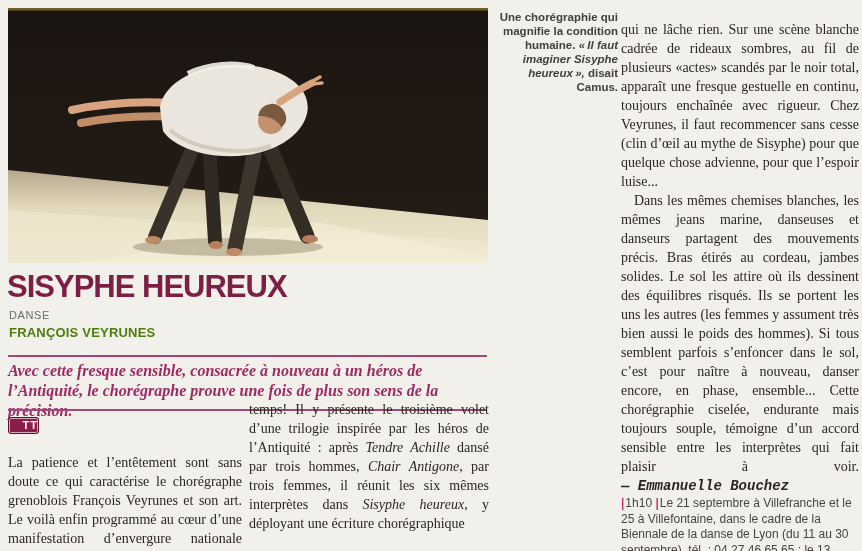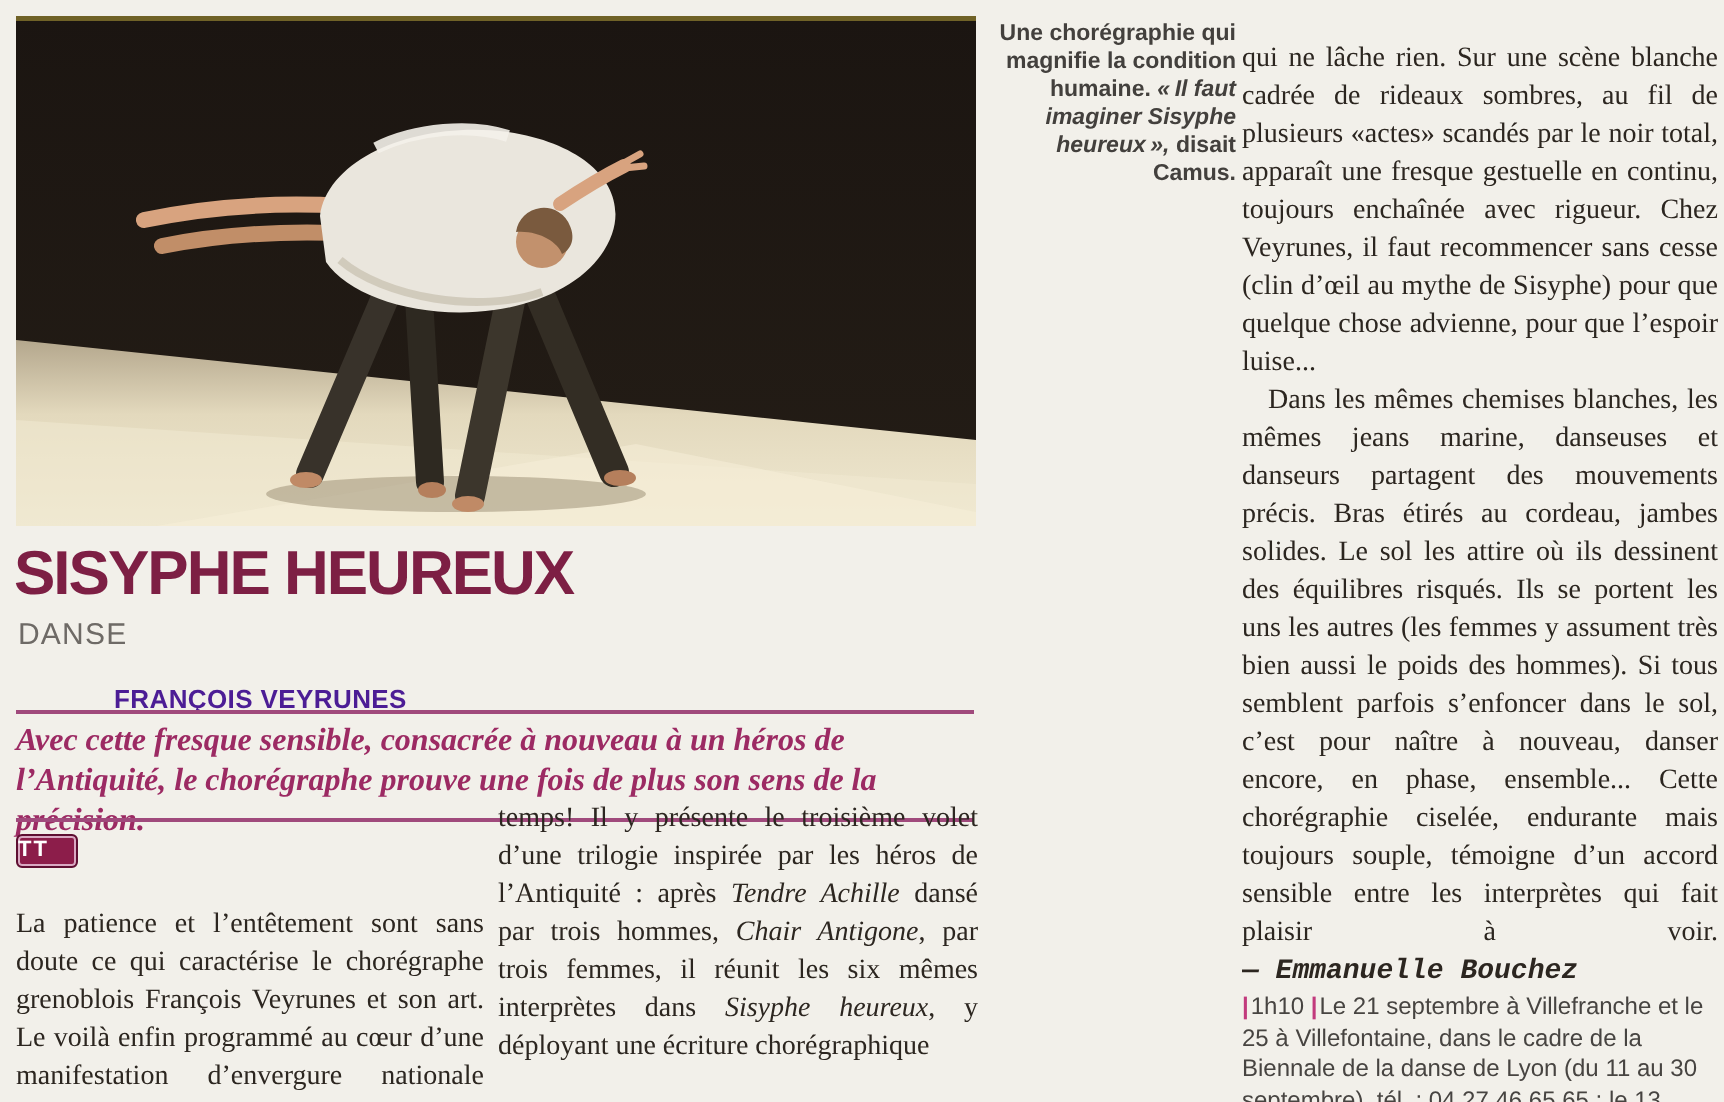--- a/index.html
+++ b/index.html
@@ -15,41 +15,41 @@
   }
   .photo svg{display:block;width:100%;height:100%;}
   .title{
     position:absolute;left:7px;top:270px;width:480px;
     font-family:"Liberation Sans",sans-serif;font-weight:bold;
     font-size:31px;line-height:34px;letter-spacing:-1px;
     color:#7d1f44;white-space:nowrap;
   }
   .genre{
     position:absolute;left:9px;top:309px;
-    font-family:"Liberation Sans",sans-serif;font-size:15px;
+    font-family:"Liberation Sans",sans-serif;font-size:11px;
     color:#6e6a66;letter-spacing:0.6px;
   }
   .byline{
-    position:absolute;left:9px;top:342px;
+    position:absolute;left:9px;top:325px;
     font-family:"Liberation Sans",sans-serif;font-weight:bold;font-size:13px;
-    color:#4c1d95;letter-spacing:0.2px;margin-left:48px;
+    color:#4d7c0f;letter-spacing:0.2px;
   }
   .rule{position:absolute;left:8px;width:479px;height:2px;background:#a04a7c;}
   .rule.top{top:355px;}
   .rule.bottom{top:409px;}
   .standfirst{
     position:absolute;left:8px;top:361px;width:481px;
     font-family:"Liberation Serif",serif;font-weight:bold;font-style:italic;
     font-size:16px;line-height:20px;color:#9c2a63;
   }
   .tt-badge{
     position:absolute;left:8px;top:417px;width:29px;height:15px;
     background:#8c1d4a;border:1px solid #5e0f32;border-radius:3px;
     color:#ffffff;font-family:"Liberation Sans",sans-serif;font-weight:bold;
-    font-size:11px;line-height:15px;text-align:left;letter-spacing:1px;
+    font-size:11px;line-height:15px;text-align:right;letter-spacing:1px;
     box-shadow:0 0 0 1px #d9a9c2 inset;
   }
   .bodycol{
     position:absolute;overflow:hidden;
     font-size:14px;line-height:19px;text-align:justify;
     color:#2c2620;
   }
   .bodycol p{margin:0;}
   .col1{left:8px;top:453px;width:234px;height:117px;}
   .col2{left:249px;top:400px;width:240px;height:135px;}

